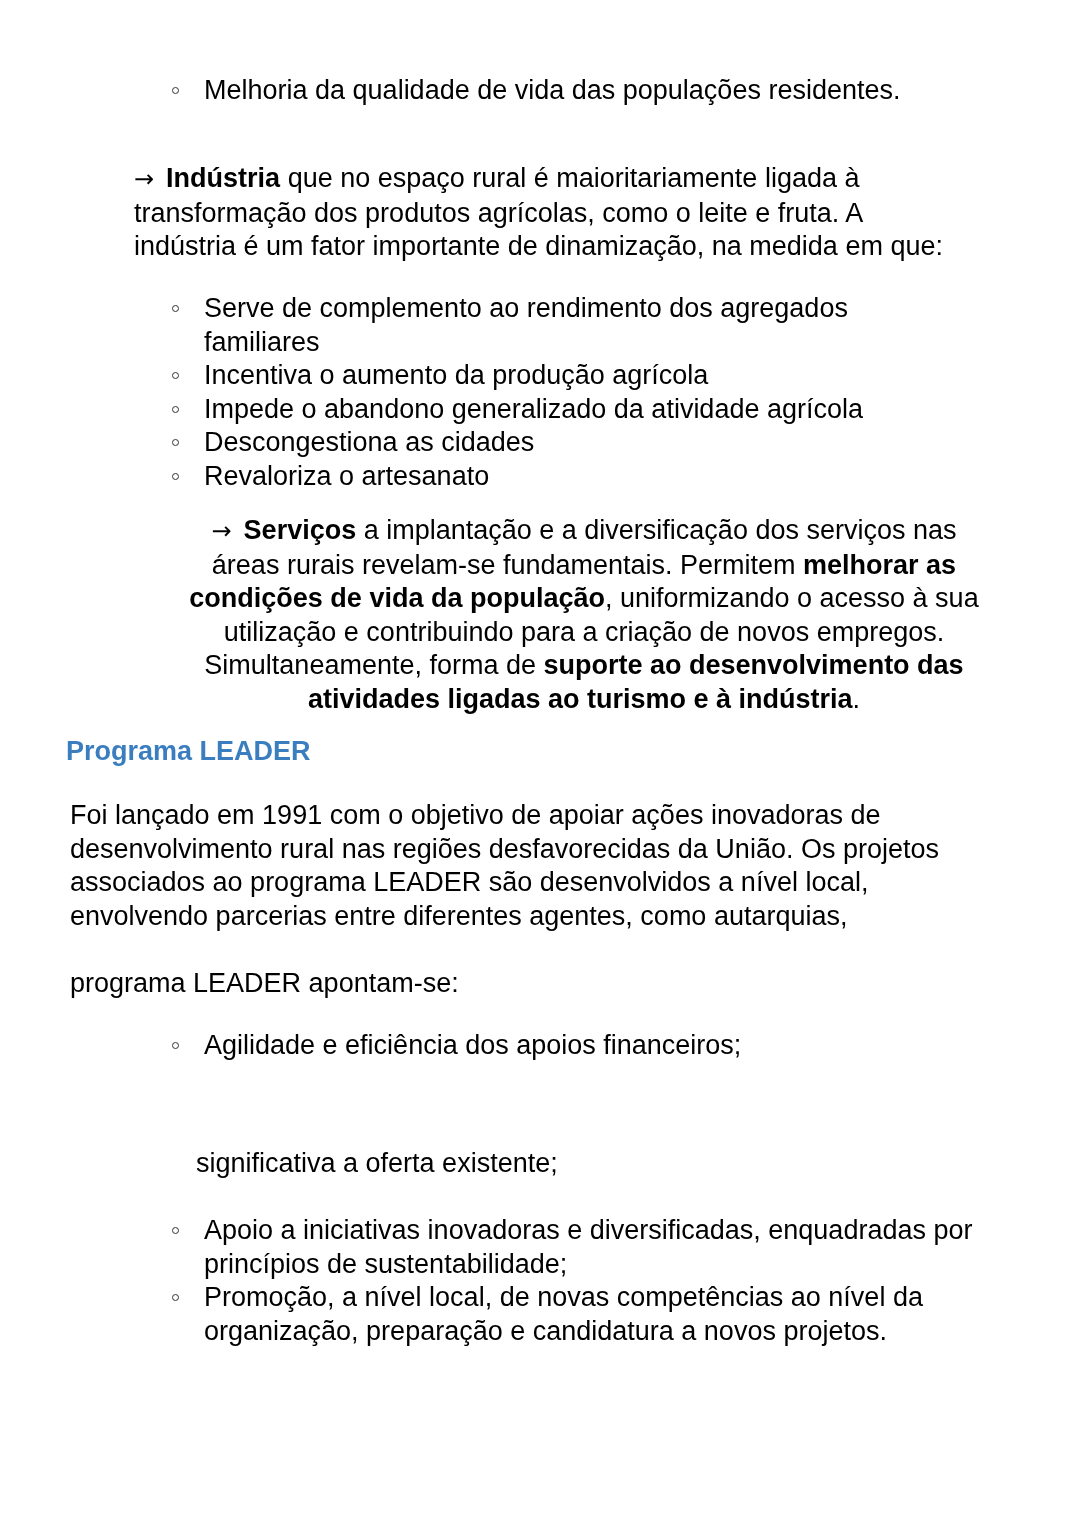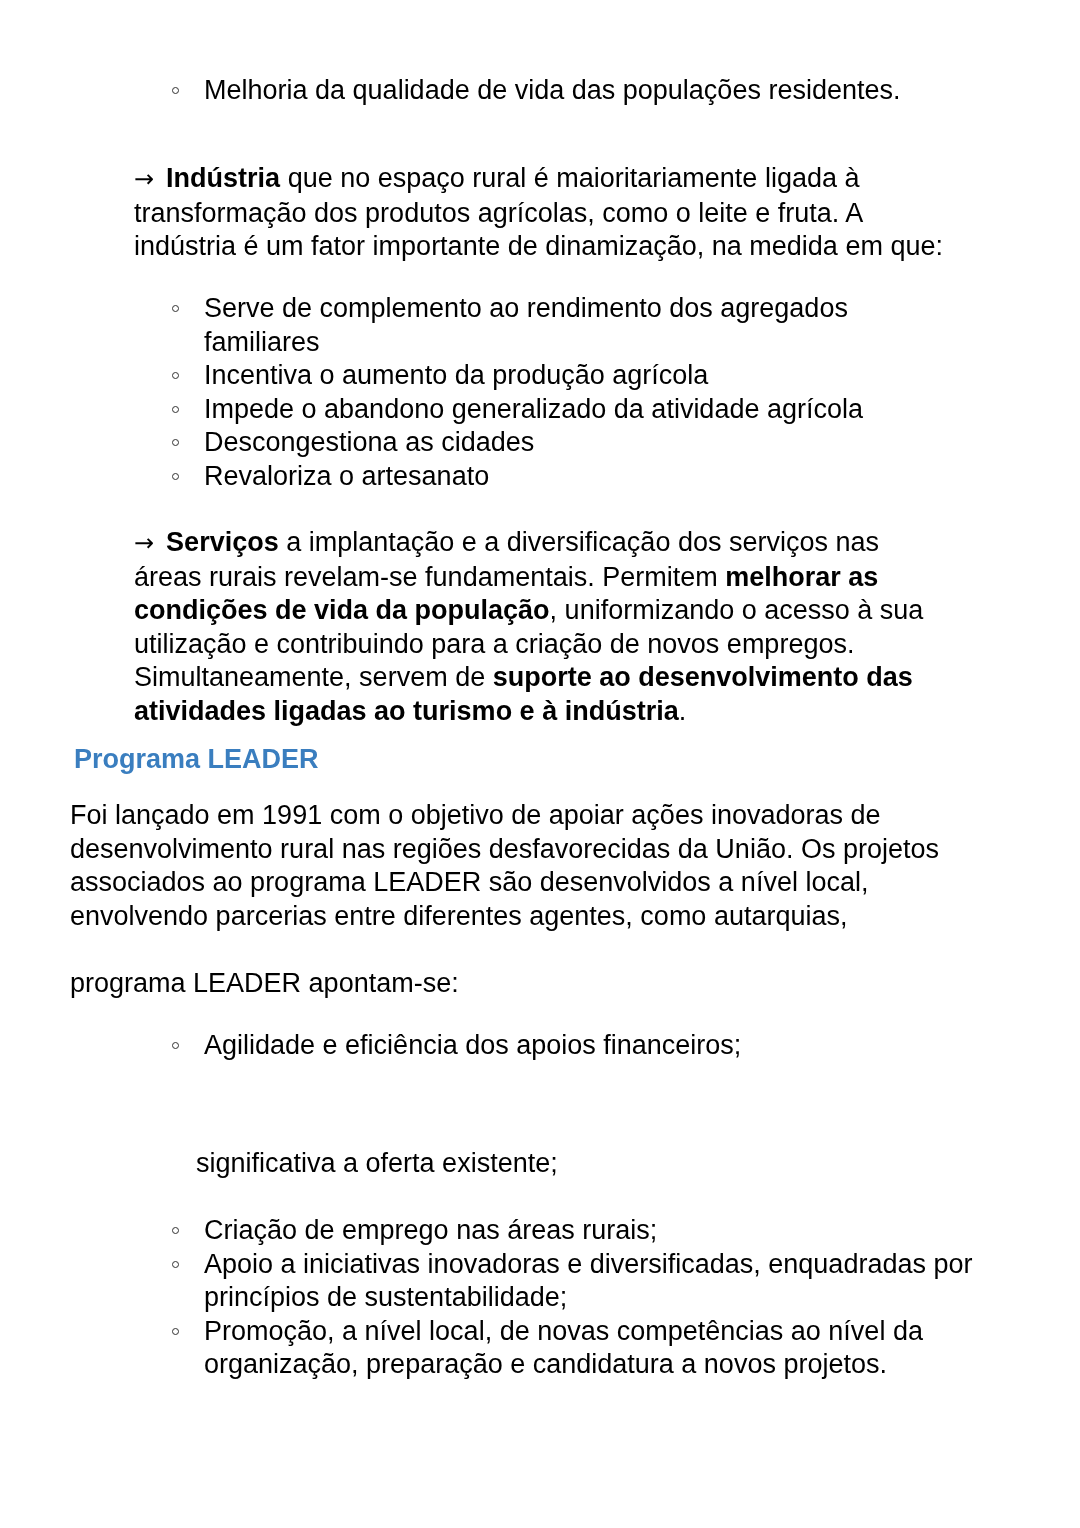--- a/index.html
+++ b/index.html
@@ -58,21 +58,21 @@
     .arrow {
       font-family: "DejaVu Sans", sans-serif;
       font-size: 24px;
       margin-right: 12px;
     }
     b { font-weight: bold; }
     .heading {
       position: absolute;
       left: 66px;
       top: 735px;
-      margin: 8px;
+      margin: 0;
       font-size: 27px;
       font-weight: bold;
       color: #3a7ebf;
       line-height: 33.6px;
     }
     .body-para {
       left: 66px;
       width: 960px;
     }
     .continuation {
@@ -115,26 +115,26 @@
     <li>
       <span class="bullet-glyph"></span>
       <span>Descongestiona as cidades</span>
     </li>
     <li>
       <span class="bullet-glyph"></span>
       <span>Revaloriza o artesanato</span>
     </li>
   </ul>
 
-  <p class="para indented" style="top:522px;">
+  <p class="para indented" style="top:510px;text-align:center;">
     <span class="arrow">→</span><b>Serviços</b><span> a implantação e a diversificação dos serviços nas</span><br>
     <span>áreas rurais revelam-se fundamentais. Permitem </span><b>melhorar as</b><br>
     <b>condições de vida da população</b><span>, uniformizando o acesso à sua</span><br>
     <span>utilização e contribuindo para a criação de novos empregos.</span><br>
-    <span>Simultaneamente, servem de </span><b>suporte ao desenvolvimento das</b><br>
+    <span>Simultaneamente, forma de </span><b>suporte ao desenvolvimento das</b><br>
     <b>atividades ligadas ao turismo e à indústria</b><span>.</span>
   </p>
 
   <h2 class="heading">Programa LEADER</h2>
 
   <p class="para body-para" style="top:795px;">
     <span>Foi lançado em 1991 com o objetivo de apoiar ações inovadoras de</span><br>
     <span>desenvolvimento rural nas regiões desfavorecidas da União. Os projetos</span><br>
     <span>associados ao programa LEADER são desenvolvidos a nível local,</span><br>
     <span>envolvendo parcerias entre diferentes agentes, como autarquias,</span><br>
@@ -147,24 +147,20 @@
       <span class="bullet-glyph"></span>
       <span>Agilidade e eficiência dos apoios financeiros;</span>
     </li>
   </ul>
 
   <p class="continuation" style="top:1147px;">significativa a oferta existente;</p>
 
   <ul class="bullets" style="top:1206px; width:820px;">
     <li>
       <span class="bullet-glyph"></span>
-      <span>Criação de emprego nas áreas rurais;</span>
-    </li>
-    <li>
-      <span class="bullet-glyph"></span>
       <span>Apoio a iniciativas inovadoras e diversificadas, enquadradas por princípios de sustentabilidade;</span>
     </li>
     <li>
       <span class="bullet-glyph"></span>
       <span>Promoção, a nível local, de novas competências ao nível da organização, preparação e candidatura a novos projetos.</span>
     </li>
   </ul>
 
 </div>
 

